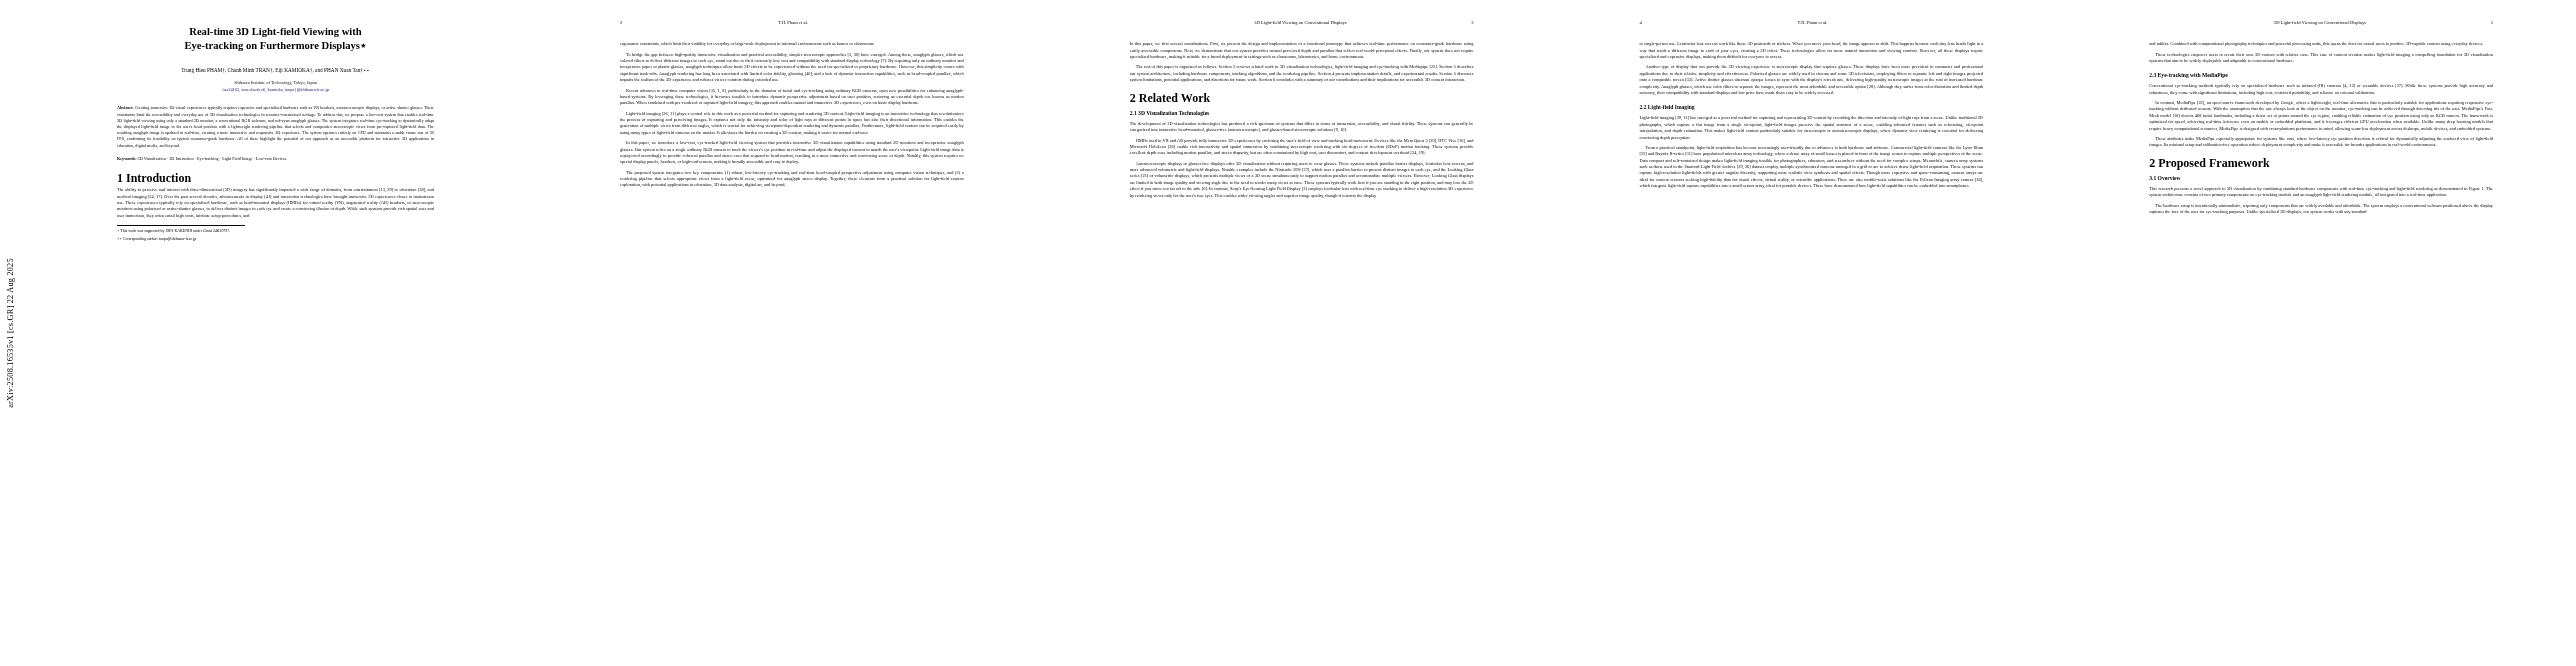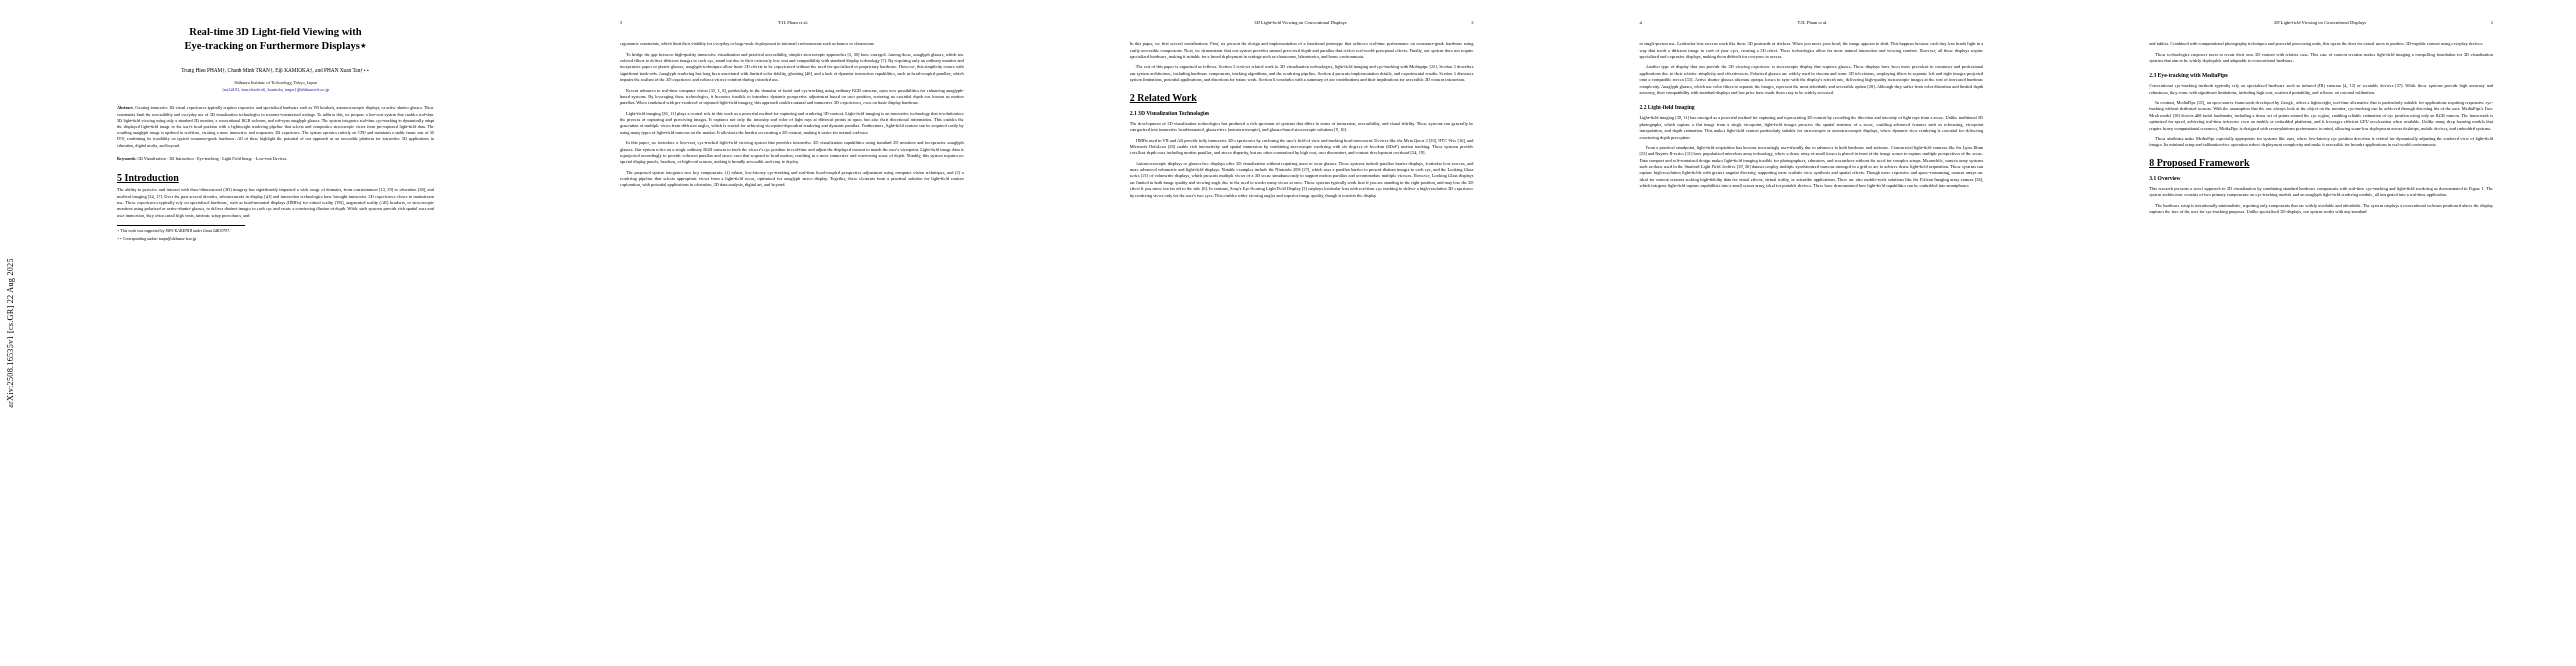--- a/index.html
+++ b/index.html
@@ -85,25 +85,24 @@
     margin-bottom: 6.7px;
   }
   .abstract b { font-weight: bold; }
   .keywords {
     font-size: 4.2px;
     line-height: 6.2px;
     text-align: justify;
     margin-bottom: 12.2px;
   }
   h2.sec {
-    font-size: 10px;
+    font-size: 12px;
     font-weight: bold;
     margin: 10px 0 5px 0;
     line-height: 8.3px;
-    text-decoration: underline;
   }
   h3.subsec {
     font-size: 5.6px;
     font-weight: bold;
     margin: 7.8px 0 3.9px 0;
     line-height: 7.2px;
   }
   p.body {
     font-size: 4.4px;
     line-height: 6.4px;
@@ -144,21 +143,21 @@
         <div class="mail">{na24103, tran.chanh.v6, kamioka, tanpx}@shibaura-it.ac.jp</div>
       </div>
       <div class="abstract">
         <b>Abstract.</b>
         <span>Creating immersive 3D visual experiences typically requires expensive and specialized hardware such as VR headsets, autostereoscopic displays, or active shutter glasses. These constraints limit the accessibility and everyday use of 3D visualization technologies in resource-constrained settings. To address this, we propose a low-cost system that enables real-time 3D light-field viewing using only a standard 2D monitor, a conventional RGB webcam, and red-cyan anaglyph glasses. The system integrates real-time eye-tracking to dynamically adapt the displayed light-field image to the user's head position with a lightweight rendering pipeline that selects and composites stereoscopic views from pre-captured light-field data. The resulting anaglyph image is updated in real-time, creating a more immersive and responsive 3D experience. The system operates entirely on CPU and maintains a stable frame rate of 30 FPS, confirming its feasibility on typical consumer-grade hardware. All of these highlight the potential of our approach as an accessible platform for interactive 3D applications in education, digital media, and beyond.</span>
       </div>
       <div class="keywords">
         <b>Keywords:</b>
         <span>3D Visualization · 3D Interaction · Eye-tracking · Light Field Image · Low-cost Devices.</span>
       </div>
-      <h2 class="sec">5   Introduction</h2>
+      <h2 class="sec">1   Introduction</h2>
       <p class="body noindent">The ability to perceive and interact with three-dimensional (3D) imagery has significantly impacted a wide range of domains, from entertainment [13, 29] to education [38], and medical imaging [34, 17]. Over the past several decades, advancements in display [41] and interaction technologies have brought immersive 3D experiences closer to mainstream use. These experiences typically rely on specialized hardware, such as head-mounted displays (HMDs) for virtual reality (VR), augmented reality (AR) headsets, or stereoscopic monitors using polarized or active-shutter glasses, to deliver distinct images to each eye and create a convincing illusion of depth. While such systems provide rich spatial cues and user immersion, they often entail high costs, intricate setup procedures, and</p>
       <div class="footnote-rule"></div>
       <div class="footnotes">
         <div>⋆ This work was supported by JSPS KAKENHI under Grant 24K20797.</div>
         <div>⋆⋆ Corresponding author: tanpx@shibaura-it.ac.jp</div>
       </div>
     </div>
   </div>
 
   <div class="page">
@@ -215,21 +214,21 @@
       <span class="rh-center">3D Light-field Viewing on Conventional Displays</span>
       <span class="rh-right">5</span>
     </div>
     <div class="col-inner">
       <p class="body noindent">and tablets. Combined with computational photography techniques and powerful processing units, this opens the door for casual users to produce 3D-capable content using everyday devices.</p>
       <p class="body">These technologies empower users to create their own 3D content with relative ease. This ease of content creation makes light-field imaging a compelling foundation for 3D visualization systems that aim to be widely deployable and adaptable to conventional hardware.</p>
       <h3 class="subsec">2.3   Eye-tracking with MediaPipe</h3>
       <p class="body noindent">Conventional eye-tracking methods typically rely on specialized hardware such as infrared (IR) cameras [4, 12] or wearable devices [37]. While these systems provide high accuracy and robustness, they come with significant limitations, including high cost, restricted portability, and reliance on external calibration.</p>
       <p class="body">In contrast, MediaPipe [22], an open-source framework developed by Google, offers a lightweight, real-time alternative that is particularly suitable for applications requiring responsive eye-tracking without dedicated sensors. With the assumption that the one always look at the object on the monitor, eye-tracking can be achieved through detecting iris of the user. MediaPipe's Face Mesh model [18] detects 468 facial landmarks, including a dense set of points around the eye region, enabling reliable estimation of eye position using only an RGB camera. The framework is optimized for speed, achieving real-time inference even on mobile or embedded platforms, and it leverages efficient GPU acceleration when available. Unlike many deep learning models that require heavy computational resources, MediaPipe is designed with cross-platform performance in mind, allowing seam-less deployment across desktops, mobile devices, and embedded systems.</p>
       <p class="body">These attributes make MediaPipe especially appropriate for systems like ours, where low-latency eye position detection is critical for dynamically adjusting the rendered view of light-field images. Its minimal setup and calibration-free operation reduce deployment complexity and make it accessible for broader applications in real-world environments.</p>
-      <h2 class="sec">8   Proposed Framework</h2>
+      <h2 class="sec">2   Proposed Framework</h2>
       <h3 class="subsec">3.1   Overview</h3>
       <p class="body noindent">This research presents a novel approach to 3D visualization by combining standard hardware components with real-time eye-tracking and light-field rendering as demonstrated in Figure 1. The system architecture consists of two primary components: an eye-tracking module and an anaglyph light-field rendering module, all integrated into a real-time application.</p>
       <p class="body">The hardware setup is intentionally minimalistic, requiring only components that are widely available and affordable. The system employs a conventional webcam positioned above the display captures the face of the user for eye-tracking purposes. Unlike specialized 3D displays, our system works with any standard</p>
     </div>
   </div>
 
 </div>
 
 
 </body></html>

